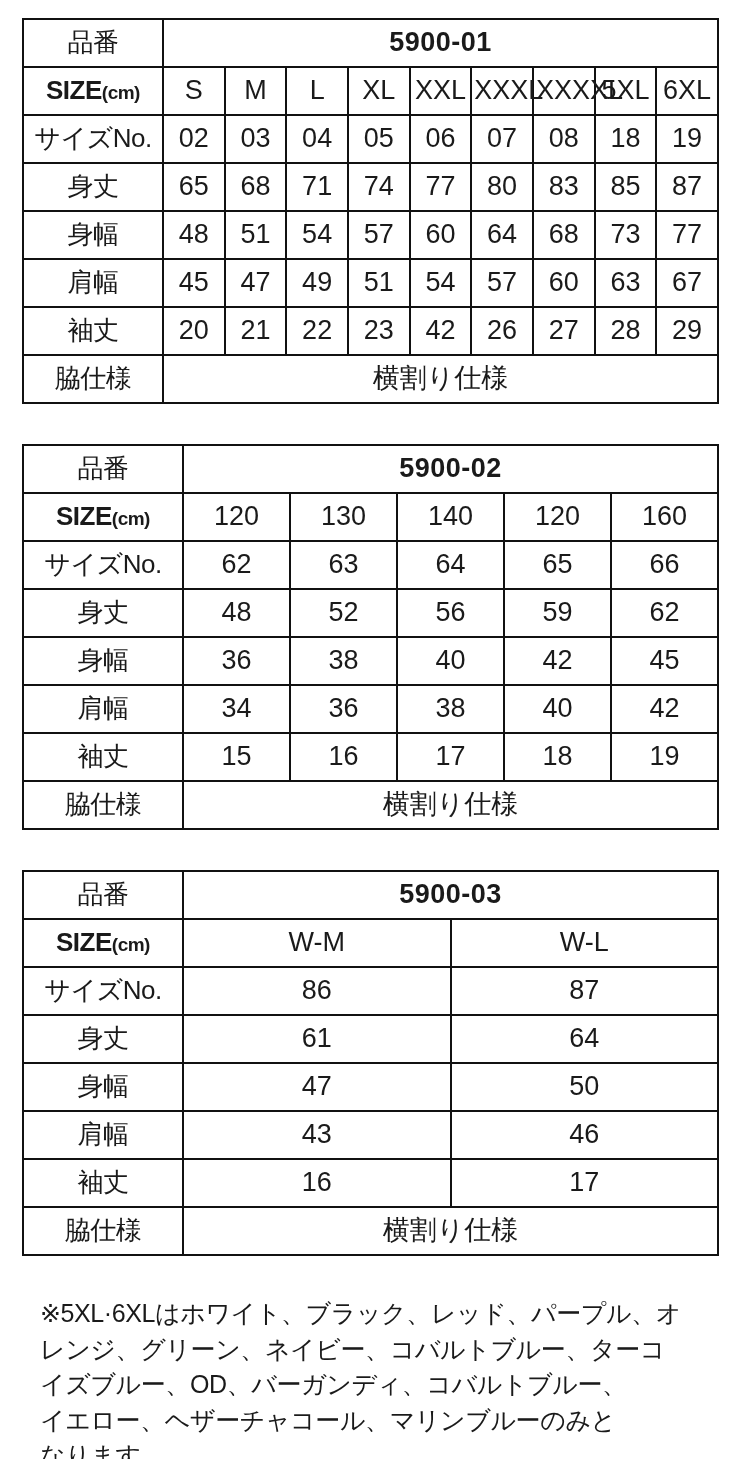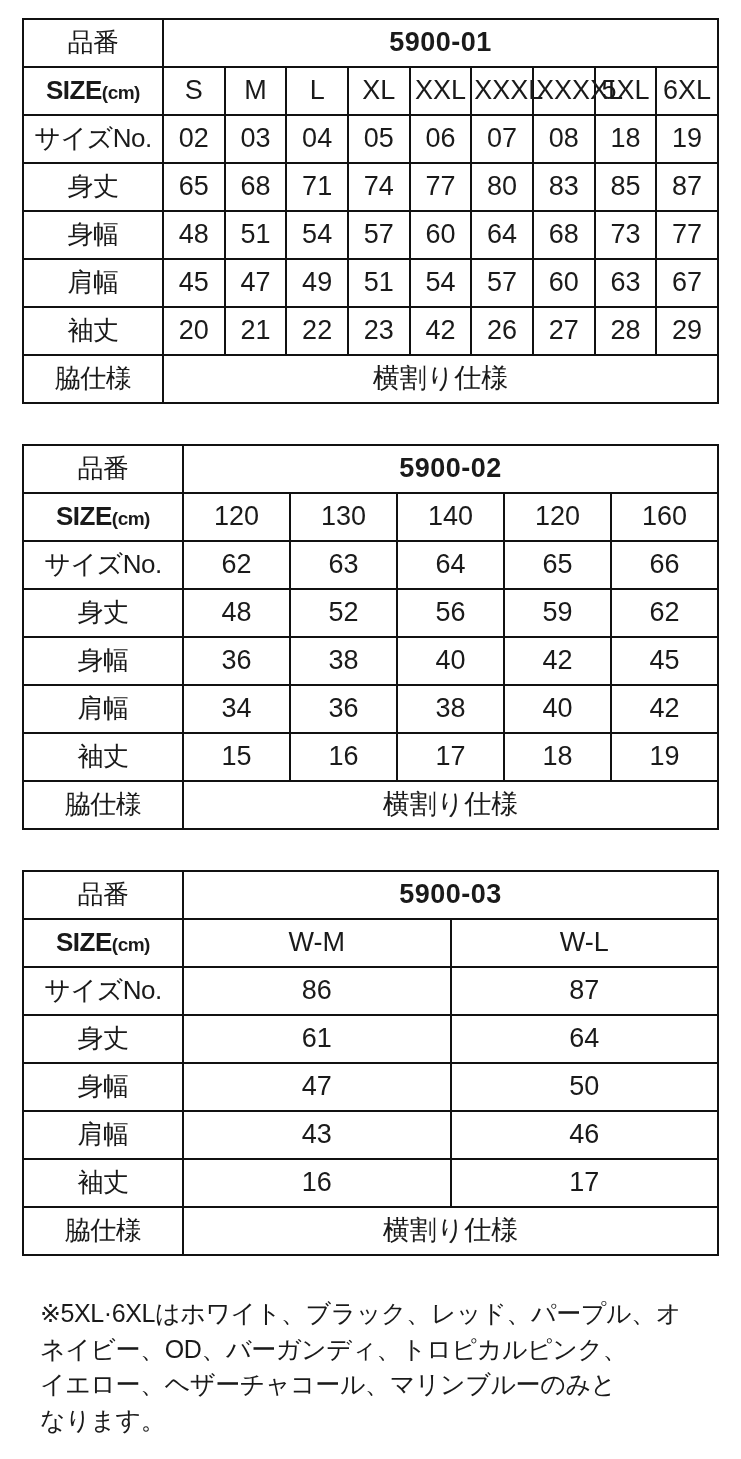--- a/index.html
+++ b/index.html
@@ -299,18 +299,19 @@
       </tr>
       <tr>
         <td class="label">脇仕様</td>
         <td colspan="2">横割り仕様</td>
       </tr>
     </tbody>
   </table>
 
   <div class="note">
     <span class="indent">※5XL·6XLはホワイト、ブラック、レッド、パープル、オ</span>
-    <span class="indent">ネイビー、OD、バーガンディ、トロピカルピンク、</span>
+    <span class="indent">レンジ、グリーン、ネイビー、コバルトブルー、ターコ</span>
+    <span class="indent">イズブルー、OD、バーガンディ、コバルトブルー、</span>
     <span class="indent">イエロー、ヘザーチャコール、マリンブルーのみと</span>
     <span class="indent">なります。</span>
   </div>
 
 </div>
 
 </body></html>

